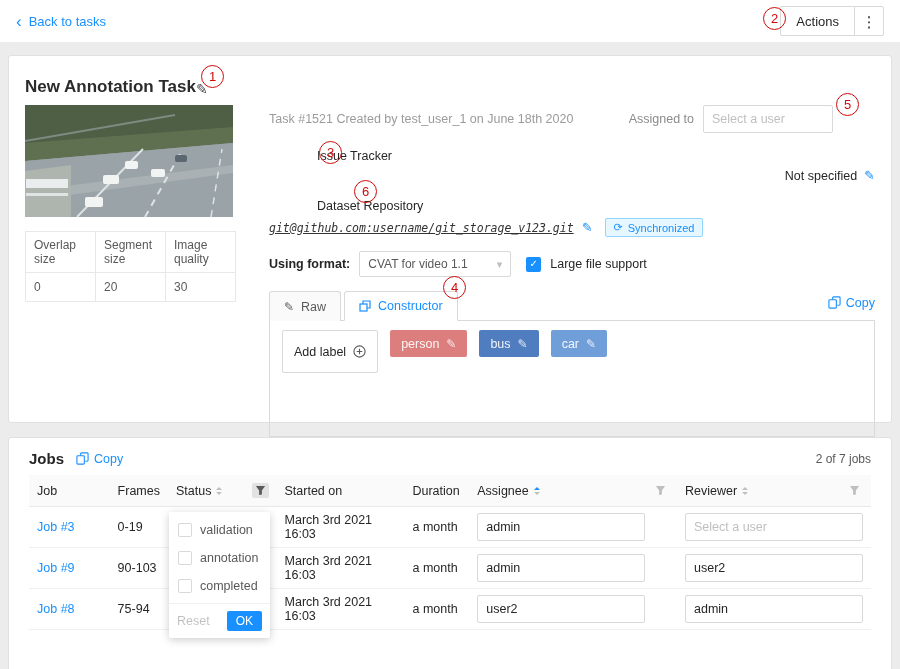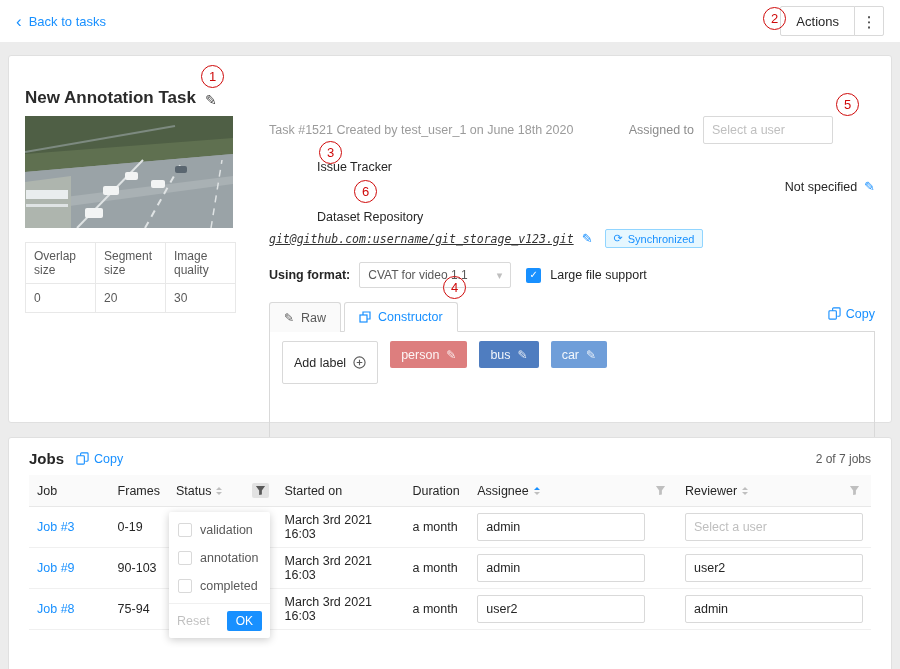--- a/index.html
+++ b/index.html
@@ -29,21 +29,21 @@
     border-radius:0 2px 2px 0; font-size:15px; color:#262626; cursor:pointer; line-height:1;
   }
   
   .card {
     position:absolute; left:8px; right:8px; background:#fff;
     border:1px solid #e0e0e0; border-radius:3px;
   }
   .task-card { top:55px; height:368px; padding:12px 16px; }
   .jobs-card { top:437px; height:300px; padding:12px 20px; }
   
-  .task-title-row { display:flex; align-items:flex-end; gap:9px; margin-top:20px; }
+  .task-title-row { display:flex; align-items:flex-end; margin-top:9px; }
   .task-title { font-size:17px; font-weight:600; color:#2b2b2b; }
   .pencil { font-size:14px; cursor:pointer; }
   .pencil.dark { color:#434343; }
   .pencil.blue { color:#1890ff; font-size:13px; }
   .task-body { display:flex; margin-top:8px; }
   .left-col { width:228px; flex:none; }
   .preview-box { width:208px; height:112px; overflow:hidden; }
   .preview-box svg { display:block; }
   .params-table { border-collapse:collapse; margin-top:14px; font-size:12px; color:#595959; }
   .params-table th, .params-table td {

